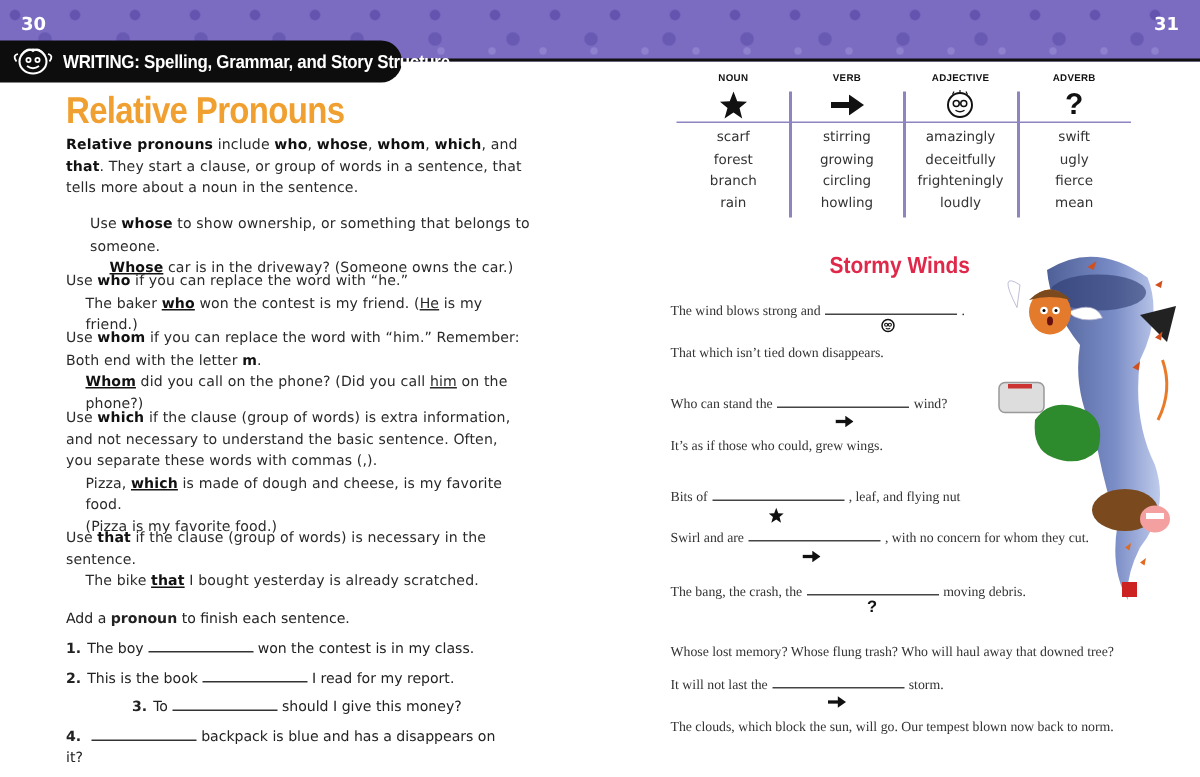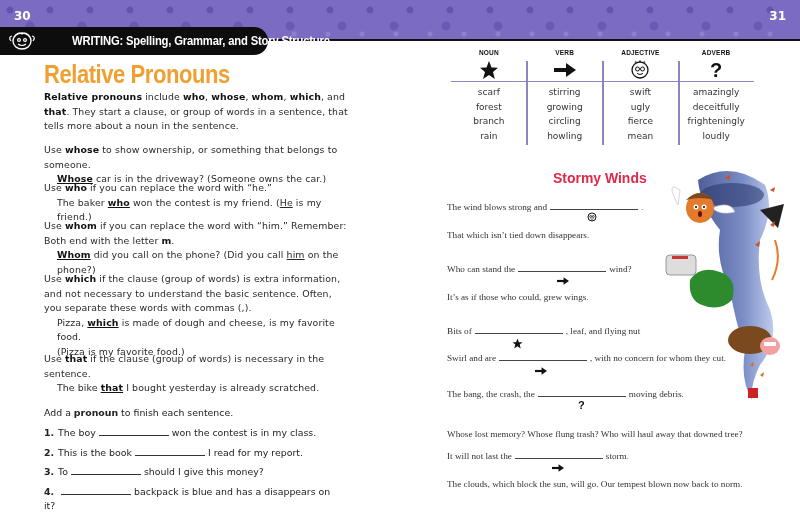--- a/index.html
+++ b/index.html
@@ -20,21 +20,21 @@
   .pagenum {
     position: absolute; top: 9px; font-family: "DejaVu Sans", sans-serif;
     font-weight: bold; font-size: 12px; color: #fff;
   }
   .pagenum.left { left: 14px; }
   .pagenum.right { right: 14px; }
 
   .section-pill {
     position: absolute; left: 0; top: 27px; width: 268px; height: 28px;
     background: #0d0d0d; border-radius: 0 14px 14px 0;
-    display: flex; align-items: center; padding-left: 8px; gap: 30px;
+    display: flex; align-items: center; padding-left: 8px;
   }
   .mascot {
     width: 28px; height: 20px; margin-right: 6px; position: relative;
   }
   .section-title {
     font-family: "Liberation Sans", sans-serif; font-weight: bold; font-size: 12.5px;
     color: #fff; letter-spacing: -0.2px; transform: scaleX(0.9); transform-origin: left center;
     white-space: nowrap;
   }
 
@@ -102,21 +102,21 @@
   <span class="section-title">WRITING: Spelling, Grammar, and Story Structure</span>
 </div>
 
 <div class="left-page">
   <div class="lesson-title">Relative Pronouns</div>
 
   <div class="para" style="top:30px;">
     <b>Relative pronouns</b><span> include </span><b>who</b><span>, </span><b>whose</b><span>, </span><b>whom</b><span>, </span><b>which</b><span>, and </span><b>that</b><span>. They start a clause, or group of words in a sentence, that tells more about a noun in the sentence.</span>
   </div>
 
-  <div class="para" style="top:83px;">
+  <div class="para" style="top:83px;margin-left:16px;">
     <span>Use </span><b>whose</b><span> to show ownership, or something that belongs to someone.</span>
     <div class="ex"><b><u>Whose</u></b><span> car is in the driveway? (Someone owns the car.)</span></div>
   </div>
 
   <div class="para" style="top:121px;">
     <span>Use </span><b>who</b><span> if you can replace the word with “he.”</span>
     <div class="ex"><span>The baker </span><b><u>who</u></b><span> won the contest is my friend. (</span><u>He</u><span> is my friend.)</span></div>
   </div>
 
   <div class="para" style="top:159px;">
@@ -137,21 +137,21 @@
 
   <div class="exercise" style="top:346px;">
     <span>Add a </span><b>pronoun</b><span> to finish each sentence.</span>
   </div>
   <div class="exercise" style="top:366px;">
     <span class="num">1.</span><span>The boy</span><span class="blank"></span><span>won the contest is in my class.</span>
   </div>
   <div class="exercise" style="top:386px;">
     <span class="num">2.</span><span>This is the book</span><span class="blank"></span><span>I read for my report.</span>
   </div>
-  <div class="exercise" style="top:405px;">
+  <div class="exercise" style="top:405px;margin-left:44px;">
     <span class="num">3.</span><span>To</span><span class="blank"></span><span>should I give this money?</span>
   </div>
   <div class="exercise" style="top:425px;">
     <span class="num">4.</span><span></span><span class="blank"></span><span>backpack is blue and has a disappears on it?</span>
   </div>
 </div>
 
 <div class="pos-table">
   <div class="pos-head">
     <div class="pos-col">
@@ -197,30 +197,30 @@
         <div>branch</div>
         <div>rain</div>
     </div>
     <div class="pos-col">
       <div>stirring</div>
         <div>growing</div>
         <div>circling</div>
         <div>howling</div>
     </div>
     <div class="pos-col">
+      <div>amazingly</div>
+        <div>deceitfully</div>
+        <div>frighteningly</div>
+        <div>loudly</div>
+    </div>
+    <div class="pos-col">
       <div>swift</div>
         <div>ugly</div>
         <div>fierce</div>
         <div>mean</div>
-    </div>
-    <div class="pos-col">
-      <div>amazingly</div>
-        <div>deceitfully</div>
-        <div>frighteningly</div>
-        <div>loudly</div>
     </div>
   </div>
   <div class="divider" style="left:75px;"></div>
   <div class="divider" style="left:151px;"></div>
   <div class="divider" style="left:227px;"></div>
 </div>
 
 <div class="storm-title">Stormy Winds</div>
 
 <div class="poem" style="top:202px;">

